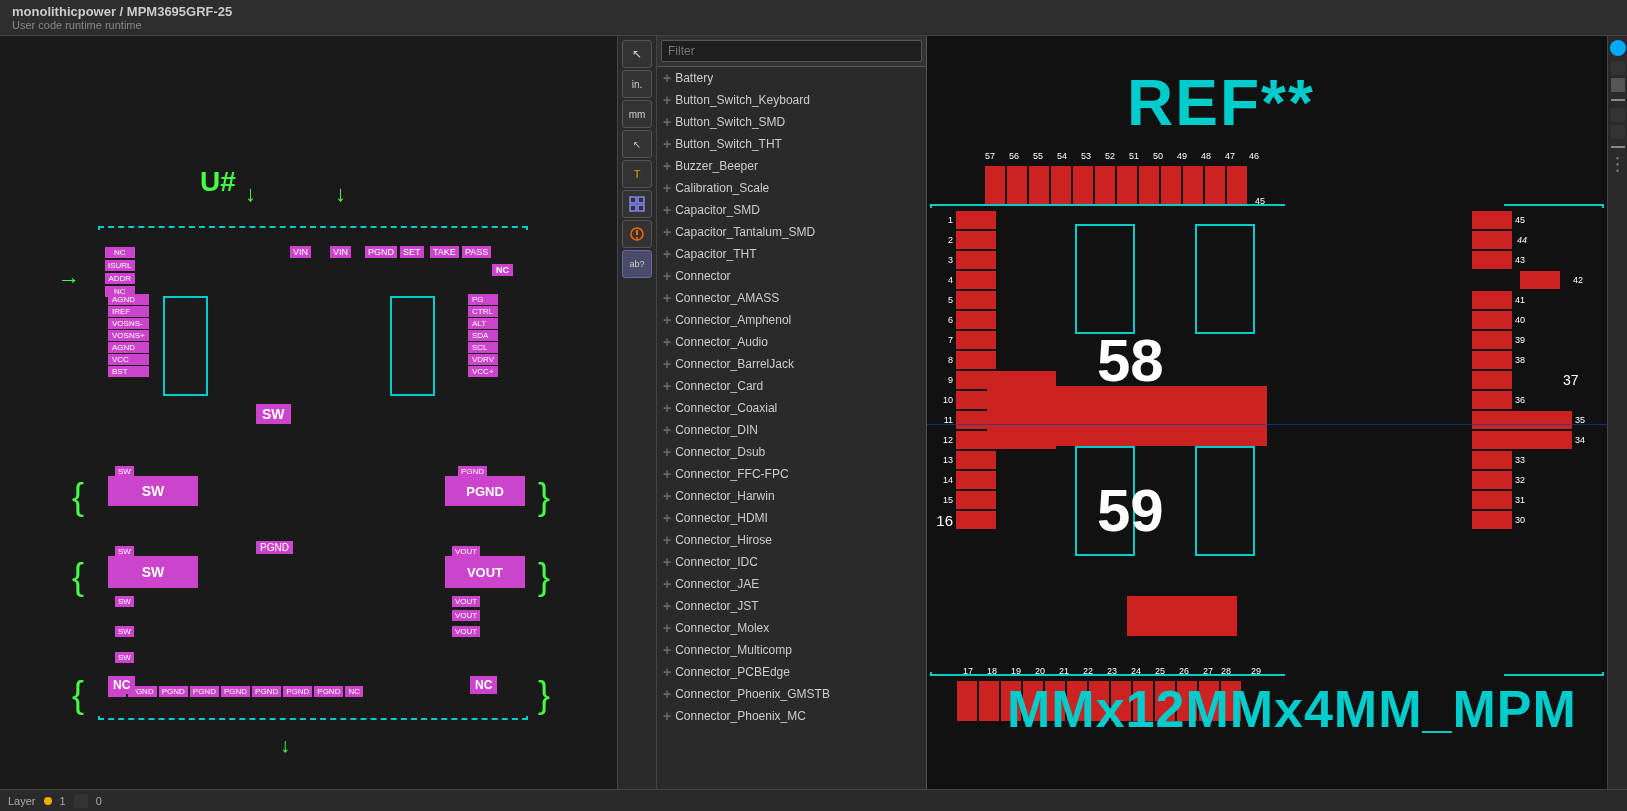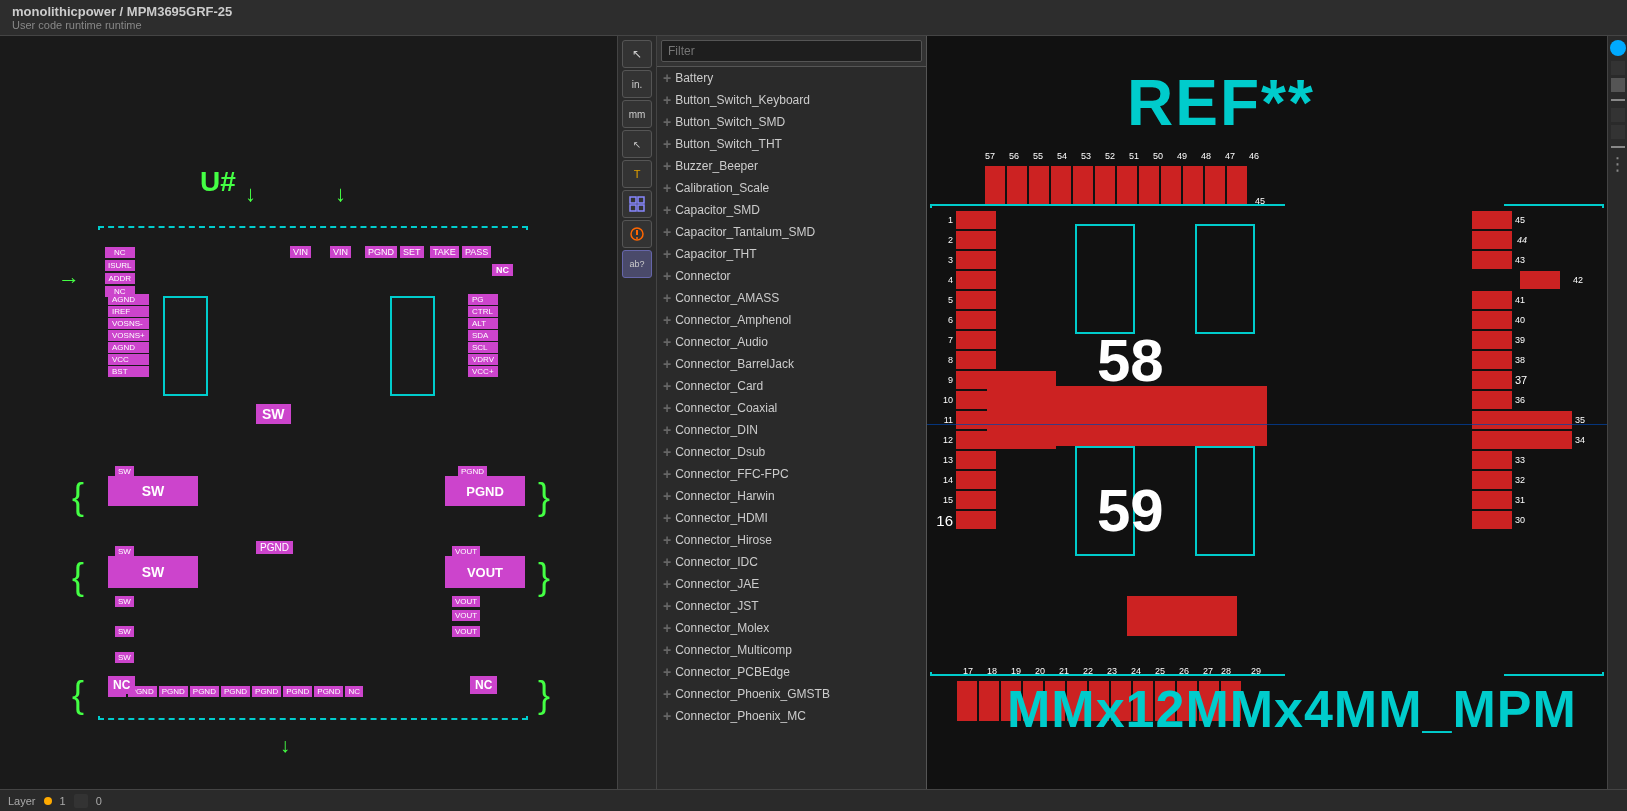--- a/index.html
+++ b/index.html
@@ -607,21 +607,21 @@
       <div style="display:flex;align-items:center;gap:3px;">
           <div style="background:#cc2222;width:40px;height:18px;"></div>
           <span style="color:white;font-size:9px;">39</span>
         </div>
       <div style="display:flex;align-items:center;gap:3px;">
           <div style="background:#cc2222;width:40px;height:18px;"></div>
           <span style="color:white;font-size:9px;">38</span>
         </div>
       <div style="display:flex;align-items:center;gap:3px;">
           <div style="background:#cc2222;width:40px;height:18px;"></div>
-          <span style="color:white;font-size:11px;">37</span>
+          <span style="color:white;font-size:14px;margin-left:48px;">37</span>
         </div>
       <div style="display:flex;align-items:center;gap:3px;">
           <div style="background:#cc2222;width:40px;height:18px;"></div>
           <span style="color:white;font-size:9px;">36</span>
         </div>
       <div style="display:flex;align-items:center;gap:3px;">
           <div style="background:#cc2222;width:100px;height:18px;"></div>
           <span style="color:white;font-size:9px;">35</span>
         </div>
       <div style="display:flex;align-items:center;gap:3px;">

